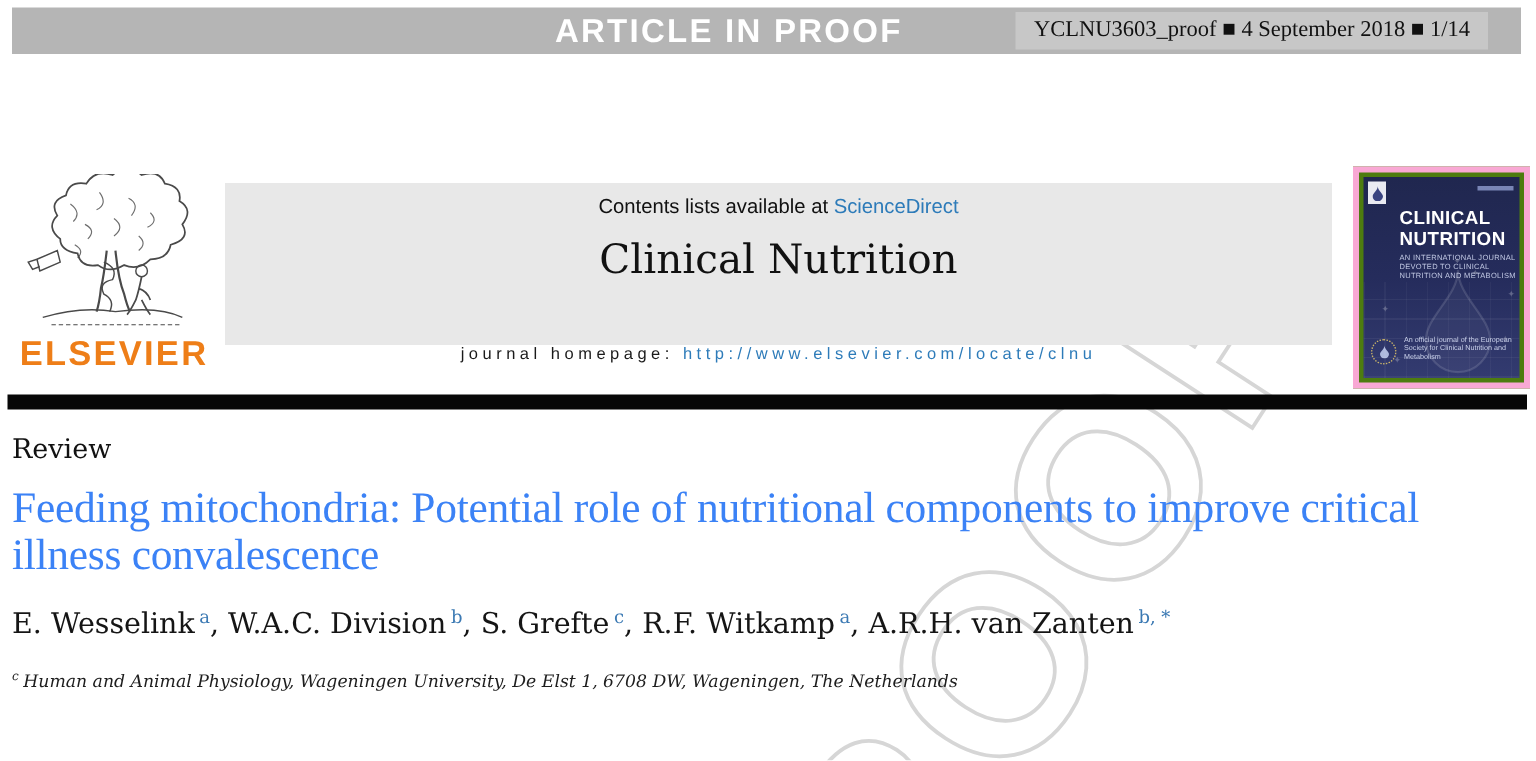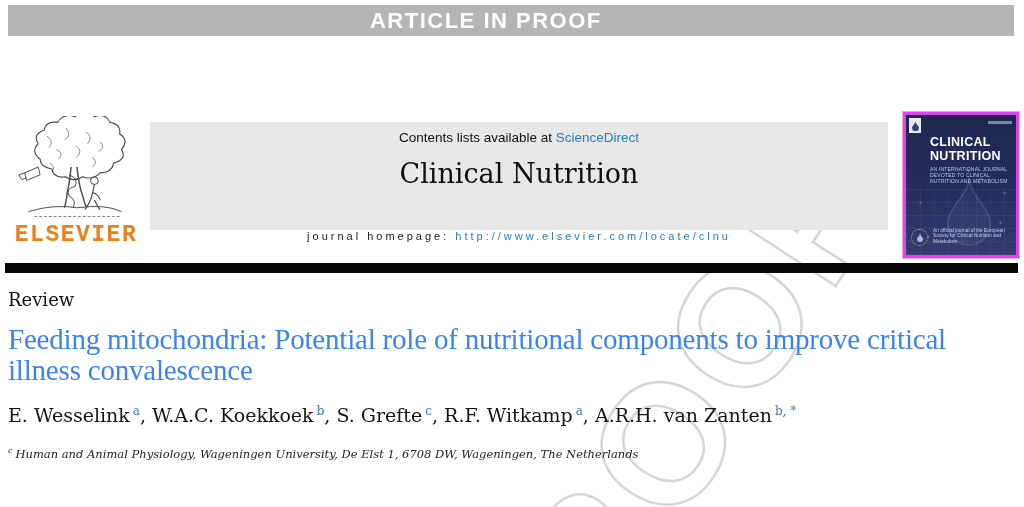--- a/index.html
+++ b/index.html
@@ -27,36 +27,36 @@
     white-space:nowrap; }
 
   
   .citation { position:absolute; left:0; top:74px; width:100%; text-align:center;
     font-family:"DejaVu Serif", serif; font-size:13px;
     color:var(--citation_blue,#2a5f8f); }
 
   
   .elsevier-logo { position:absolute; left:10px; top:116px; width:132px; text-align:center; }
   .elsevier-logo svg { display:block; margin:0 auto; }
-  .elsevier-name { font-family:Liberation Mono, monospace; font-weight:bold; font-size:23px;
+  .elsevier-name { font-family:Liberation Sans, sans-serif; font-weight:bold; font-size:23px;
     letter-spacing:1.5px; color:var(--elsevier_orange,#ee7e18); margin-top:2px; }
 
   .masthead-box { position:absolute; left:150px; top:122px; width:738px; height:108px;
     background:var(--masthead_gray,#e8e8e8); }
   .contents-line { position:absolute; top:8px; width:100%; text-align:center;
     font-size:13.5px; color:#111; }
   .link { color:var(--link_blue,#2d7bb9); cursor:pointer; }
   .masthead-title { position:absolute; top:36px; width:100%; text-align:center;
     font-family:"DejaVu Serif", serif; font-size:27px; color:#111; }
   .homepage-line { position:absolute; top:108px; width:100%; text-align:center;
     font-size:11px; letter-spacing:3px; color:#1a1a1a; white-space:nowrap; }
 
   
   .cover { position:absolute; left:902px; top:111px; width:118px; height:148px;
-    background:#d946ef; border:1px solid #f9a8d4; padding:3px; cursor:pointer; }
+    background:#4d7c0f; border:4px solid #f9a8d4; padding:3px; cursor:pointer; }
   .cover-inner { position:relative; width:100%; height:100%; overflow:hidden;
     background:linear-gradient(180deg,#20274f 0%, var(--cover_navy,#252c5c) 50%, #333b70 100%); }
   .cover-inner::after { content:""; position:absolute; left:0; right:0; top:52%; bottom:0;
     background:
       repeating-linear-gradient(0deg, rgba(255,255,255,0.05) 0 1px, transparent 1px 13px),
       repeating-linear-gradient(90deg, rgba(255,255,255,0.04) 0 1px, transparent 1px 14px); }
   .cover-logo-box { position:absolute; left:3px; top:3px; width:12px; height:15px;
     background:#e9eaf1; display:flex; align-items:center; justify-content:center; }
   .cover-issn-bar { position:absolute; right:4px; top:6px; width:24px; height:3px;
     background:#8a97c8; opacity:.85; }
@@ -94,20 +94,21 @@
 <body>
 
 <div class="page">
 
   <div class="watermark">PROOF</div>
 
   <div class="content">
 
     <div class="press-banner">
       <div class="press-title">ARTICLE IN PROOF</div>
+      <div class="proof-box">YCLNU3603_proof ■ 4 September 2018 ■ 1/14</div>
     </div>
 
 
     <div class="elsevier-logo">
       <svg viewBox="0 0 130 106" width="126" height="104">
         <g fill="none" stroke="#4a4a4a" stroke-width="1">
           <path stroke-width="1.2" d="M28,44 q-10,-8 -2,-16 q-6,-10 6,-14 q2,-10 14,-8 q6,-10 18,-6 q10,-8 20,0 q12,-4 16,6 q12,2 10,12 q10,6 2,16 q6,10 -8,14 q-2,10 -14,10 q-8,8 -18,4 q-10,6 -18,0 q-12,2 -14,-8 q-12,-2 -12,-10 z"></path>
           <path stroke-width="0.8" opacity="0.8" d="M35,20 q8,6 2,12 M55,12 q6,8 -2,12 M75,16 q8,4 2,12 M90,26 q6,6 -2,10 M45,34 q8,4 2,10 M65,30 q8,6 0,12 M82,42 q6,5 0,10 M38,48 q7,4 2,9"></path>
           <path stroke-width="1.5" d="M60,52 q-2,18 -4,26 q-1,10 -3,16 M66,52 q2,20 6,30 q2,8 4,12"></path>
           <path d="M58,60 q10,4 6,12 q-10,2 -6,10 q8,4 4,12"></path>
@@ -157,20 +158,20 @@
         <div class="cover-footer">An official journal of the European Society for Clinical Nutrition and Metabolism</div>
       </div>
     </div>
 
     <div class="black-bar"></div>
 
     <div class="section-label">Review</div>
 
     <h1 class="article-title" style="font-weight:normal;">Feeding mitochondria: Potential role of nutritional components to improve critical illness convalescence</h1>
 
-    <div class="byline"><span><span>E. Wesselink</span><sup>a</sup><span>, </span></span><span><span>W.A.C. Koekkoek</span><sup>b</sup><span>, </span></span><span><span>S. Grefte</span><sup>c</sup><span>, </span></span><span><span>R.F. Witkamp</span><sup>a</sup><span>, </span></span><span><span>A.R.H. van Zanten</span><sup>b, *</sup></span></div>
+    <div class="byline"><span><span>E. Wesselink</span><sup>a</sup><span>, </span></span><span><span>W.A.C. Division</span><sup>b</sup><span>, </span></span><span><span>S. Grefte</span><sup>c</sup><span>, </span></span><span><span>R.F. Witkamp</span><sup>a</sup><span>, </span></span><span><span>A.R.H. van Zanten</span><sup>b, *</sup></span></div>
 
     <div class="affiliations">
       <div class="affiliation"><sup>c</sup><span>Human and Animal Physiology, Wageningen University, De Elst 1, 6708 DW, Wageningen, The Netherlands</span></div>
     </div>
 
   </div>
 </div>
 
 </body></html>

